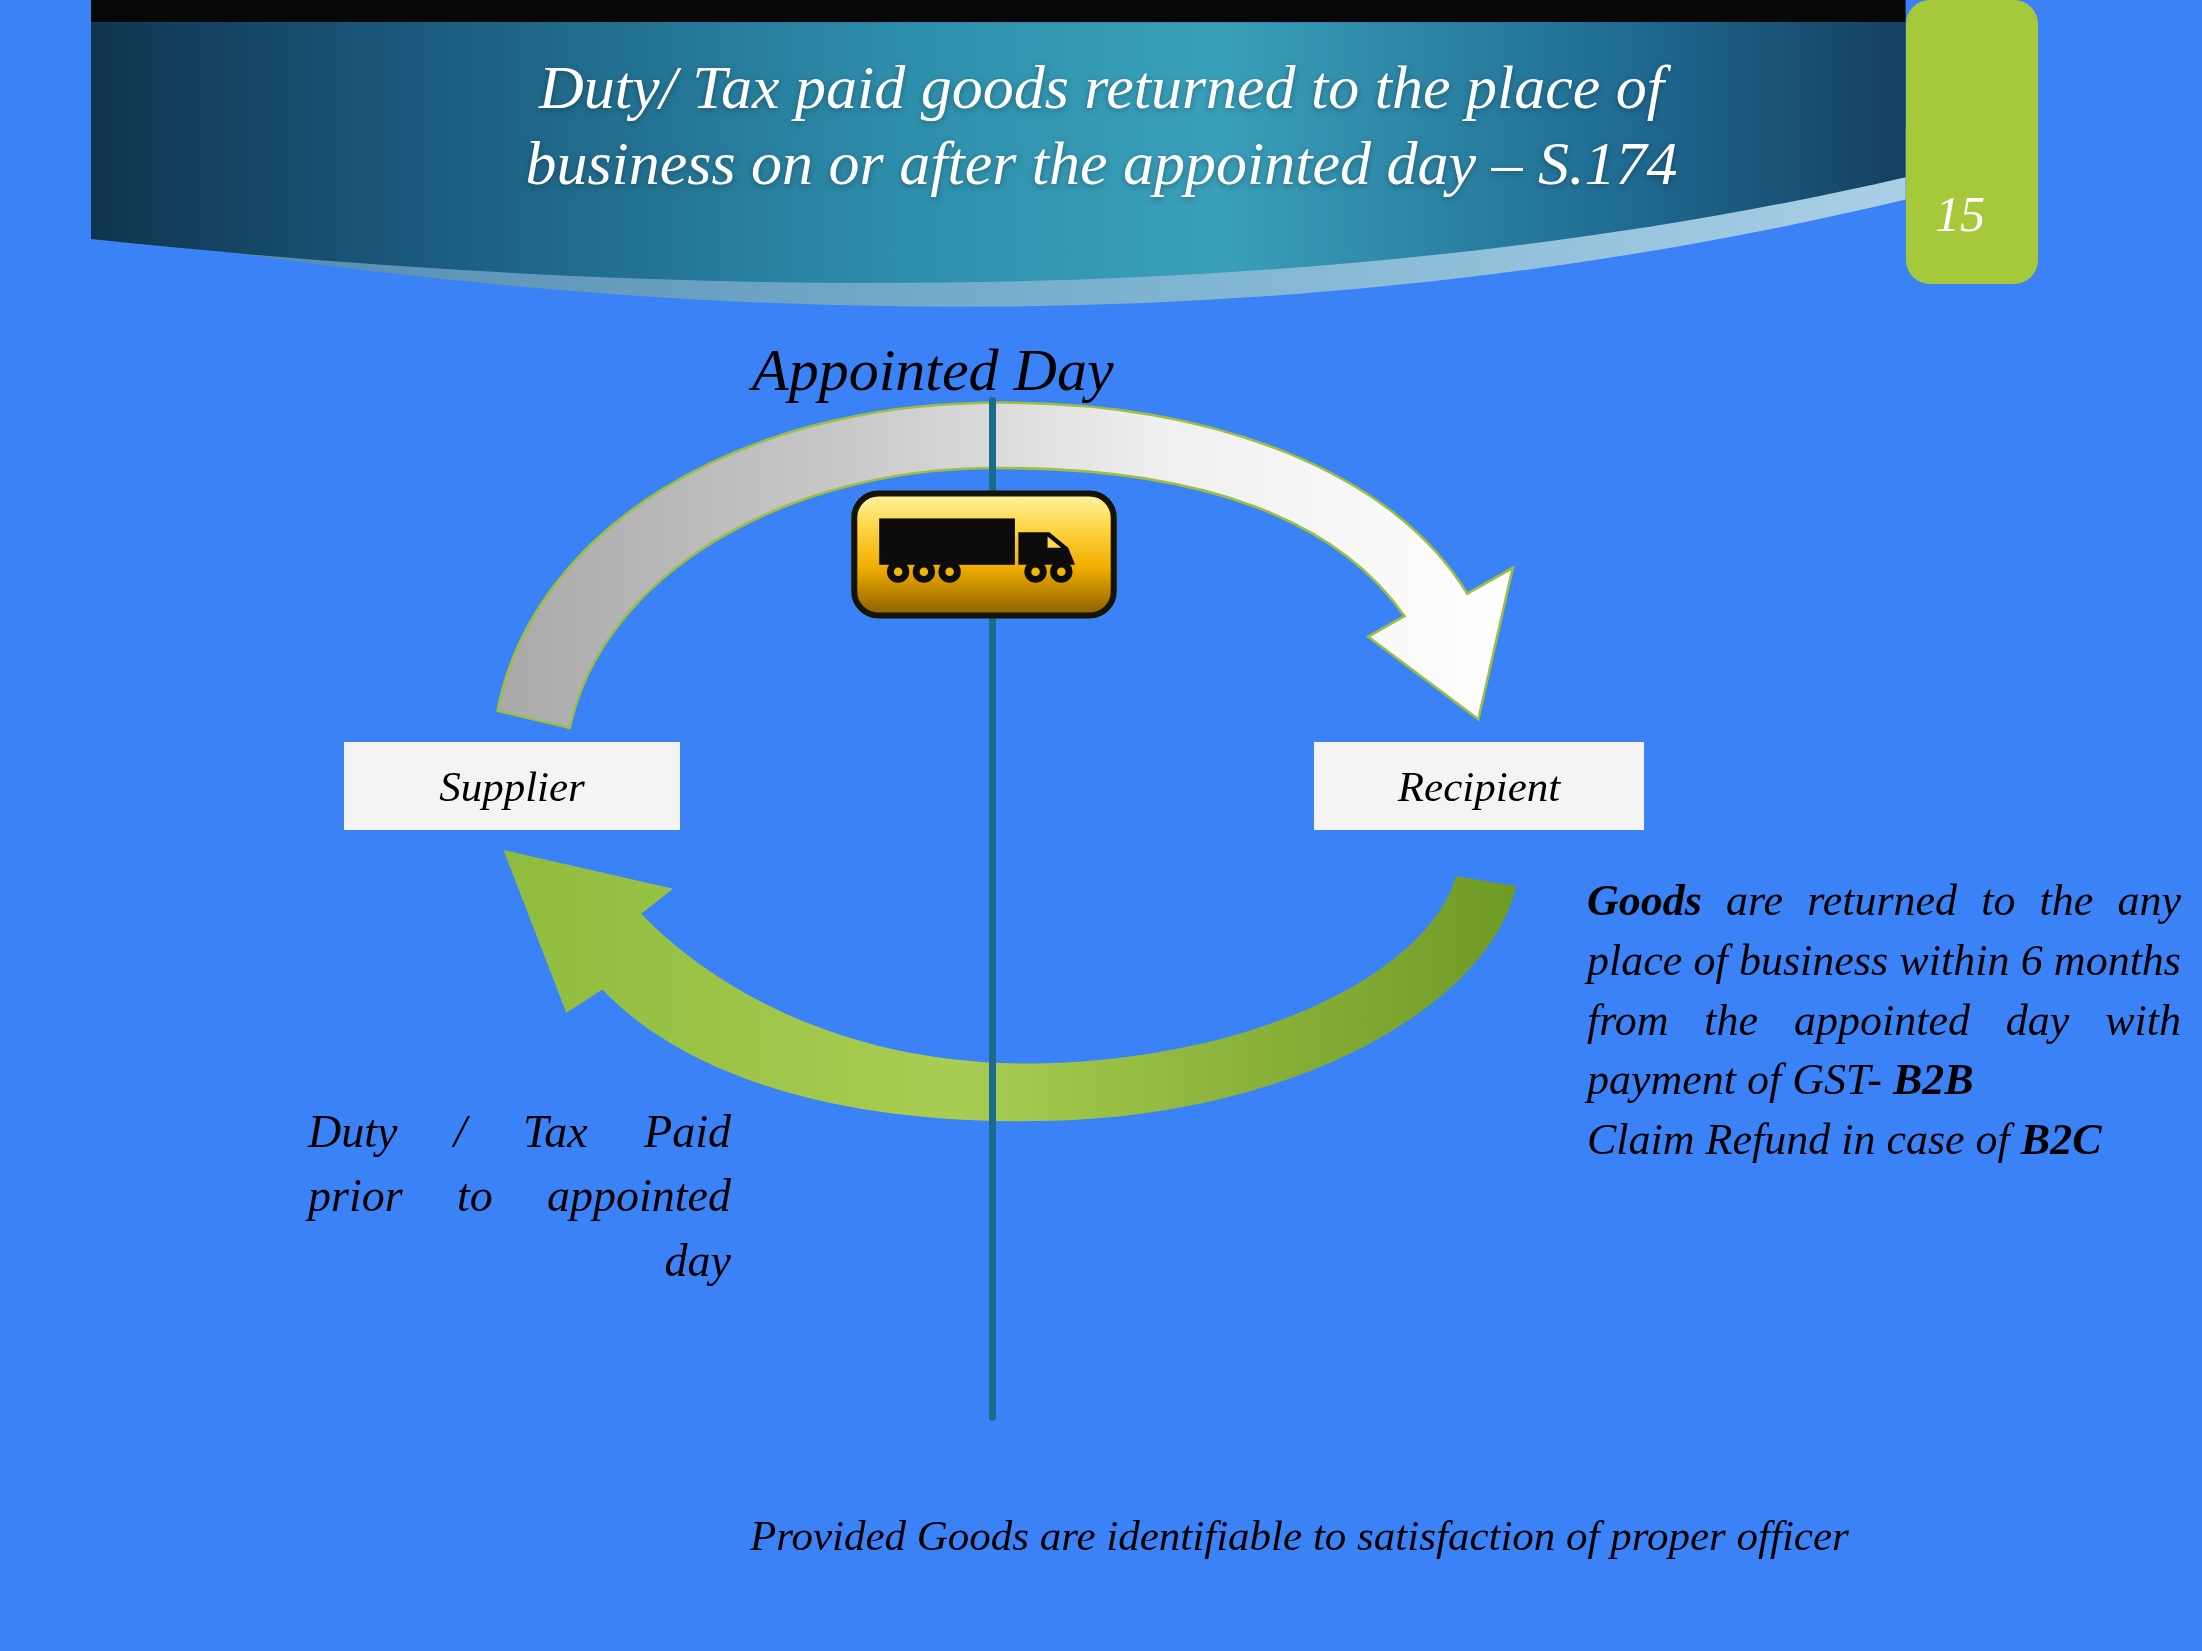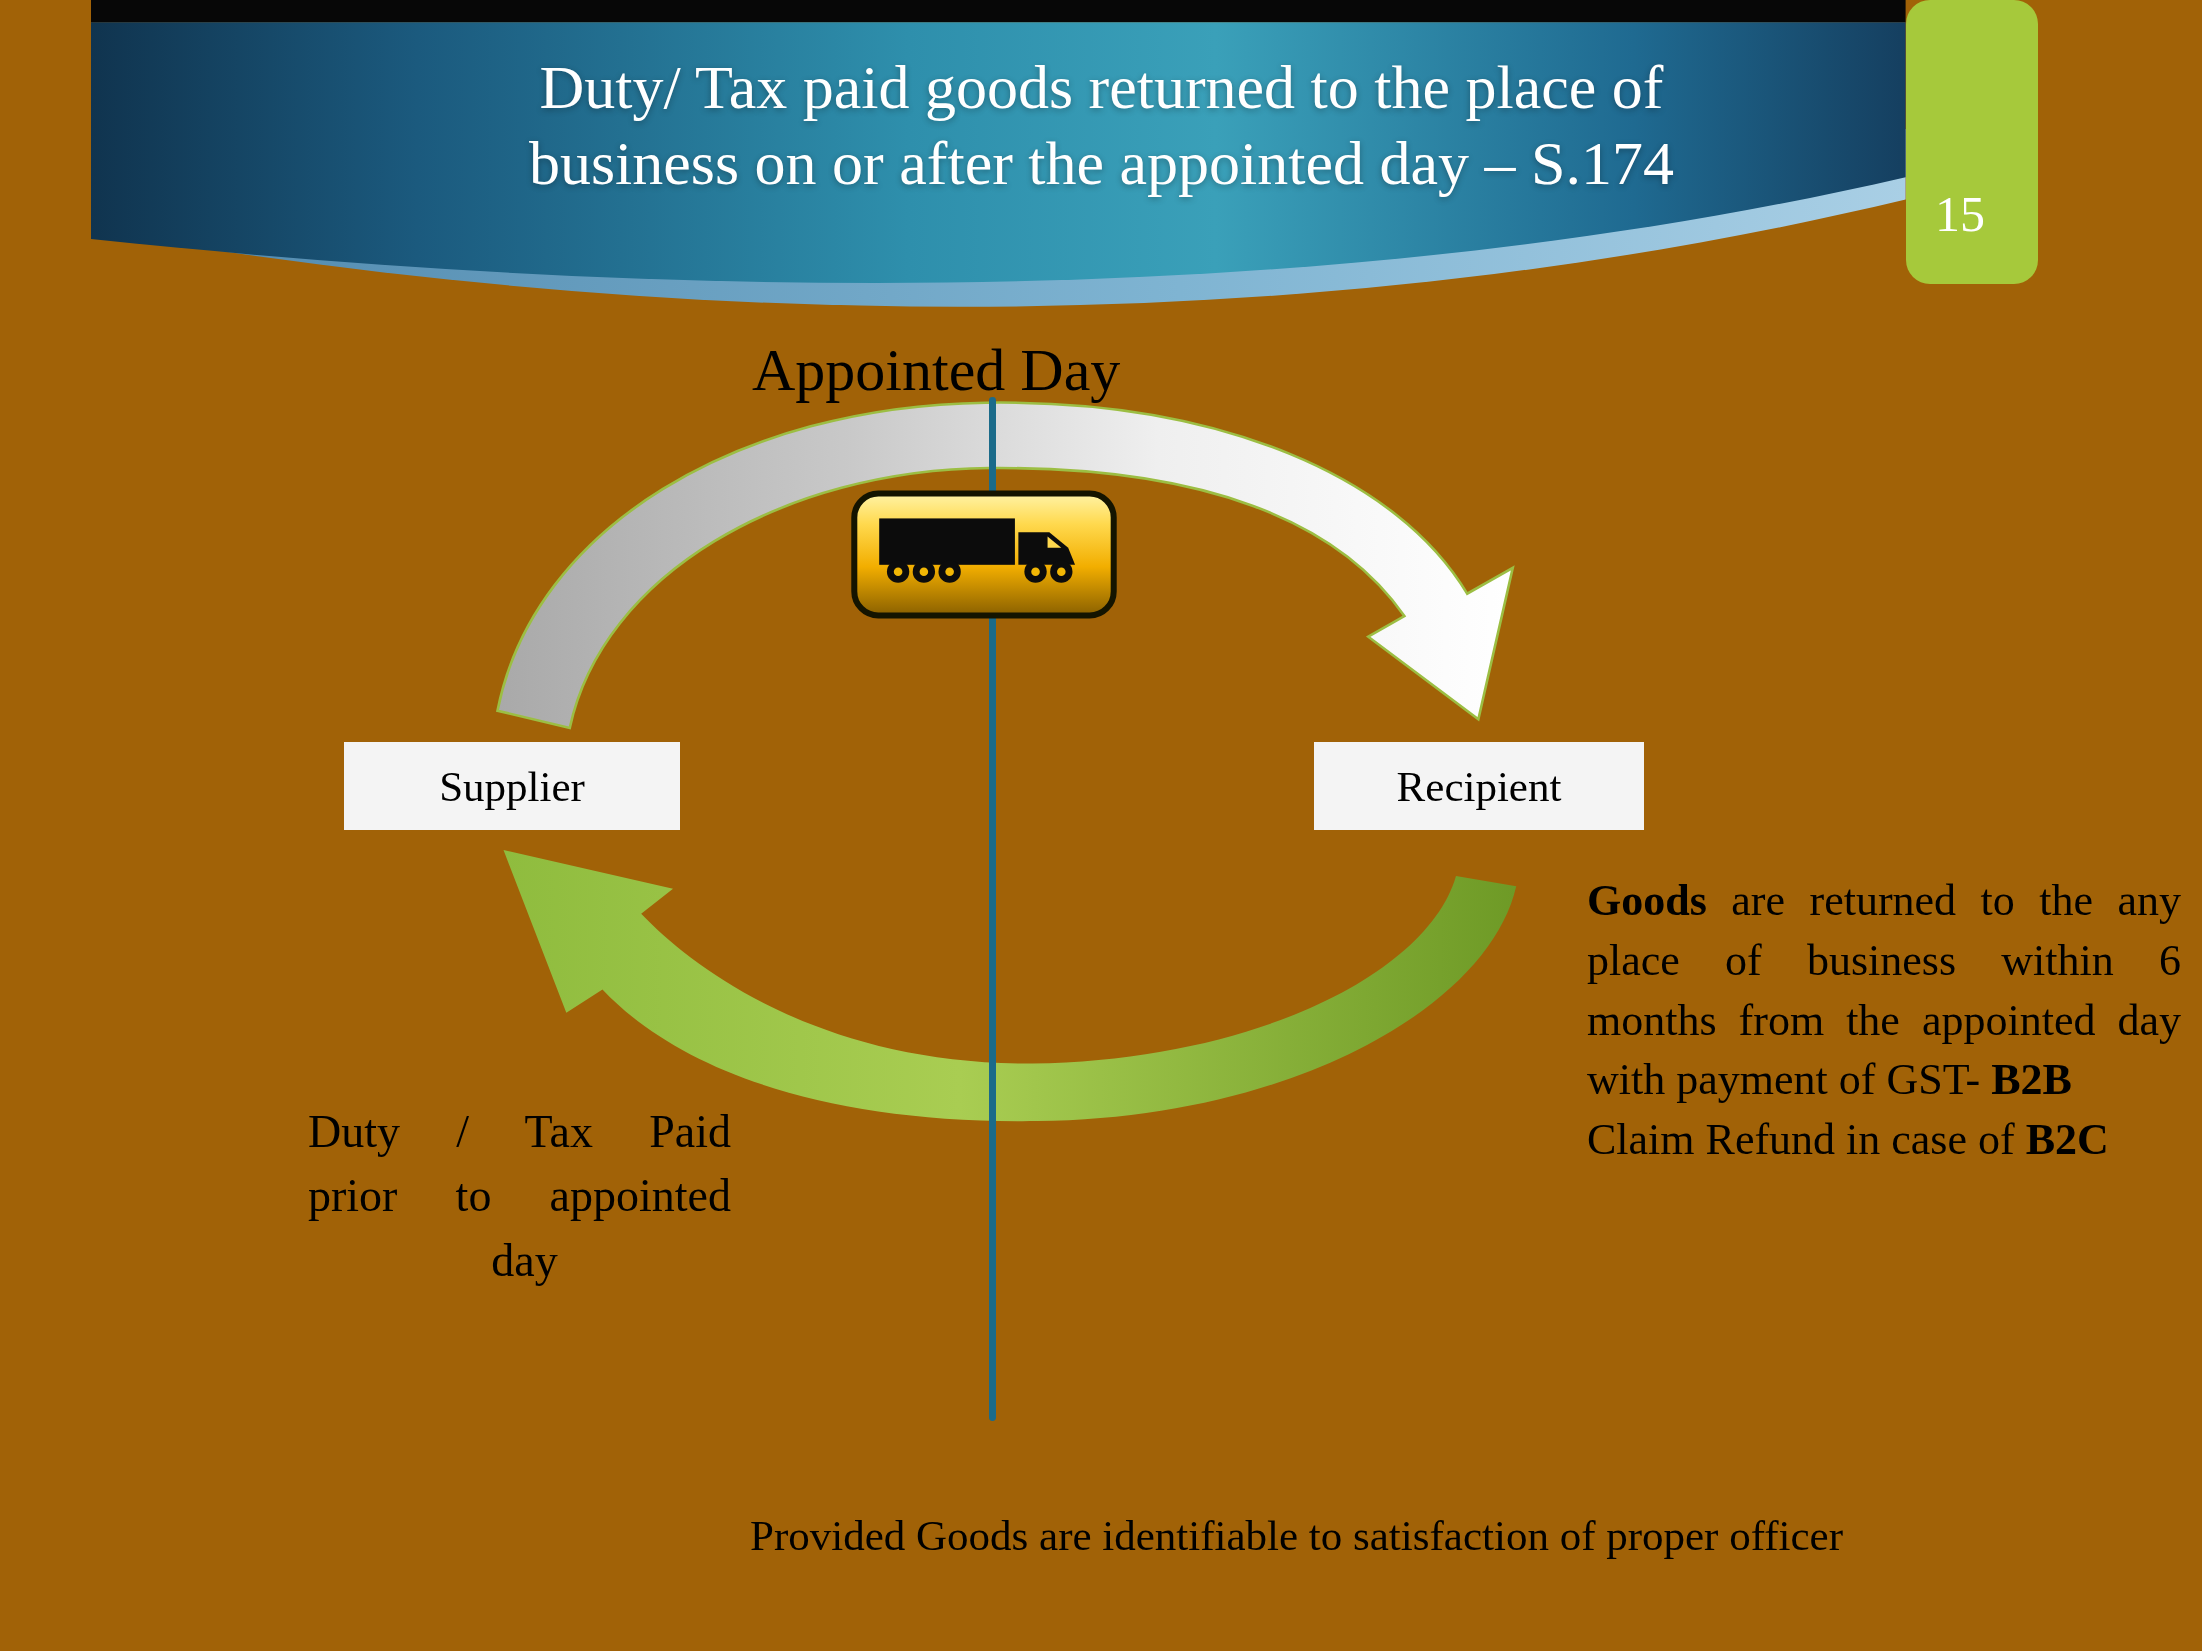--- a/index.html
+++ b/index.html
@@ -1,23 +1,24 @@
 <!DOCTYPE html>
 <html style="--accent-green: #A6C93B; --banner-dark-blue: #15476B; --banner-teal: #389DB7; --timeline-teal: #1B6B8A; --arrow-green: #8FBC3E; --label-box-gray: #F4F4F4; --truck-gold: #F2AE00;font-size:13.8px"><head>
 <meta charset="utf-8">
 <style>
   html, body { margin: 0; padding: 0; background: #ffffff; }
   .slide {
     position: relative;
     width: 2203px;
     height: 1652px;
-    background: #a16207;
+    background: #3b82f6;
     overflow: hidden;
     font-family: "Liberation Serif", serif;
     color: #000000;
+    font-style: italic;
   }
 
   
   .header-svg {
     position: absolute;
     left: 0; top: 0;
     width: 2203px; height: 344px;
     z-index: 1;
   }
   .title-block {
@@ -94,21 +95,21 @@
 
   .left-note {
     position: absolute;
     left: 308px; top: 1100px;
     width: 423px;
     font-size: 46px;
     line-height: 1.40;
     z-index: 5;
   }
   .left-note .justify-line { text-align: justify; text-align-last: justify; }
-  .left-note .last-line { text-align: center; margin-left: 10px; }
+  .left-note .last-line { text-align: right; margin-left: 10px; }
 
   .right-note {
     position: absolute;
     left: 1587px; top: 871px;
     width: 594px;
     font-size: 44px;
     line-height: 1.36;
     text-align: justify;
     z-index: 5;
   }

